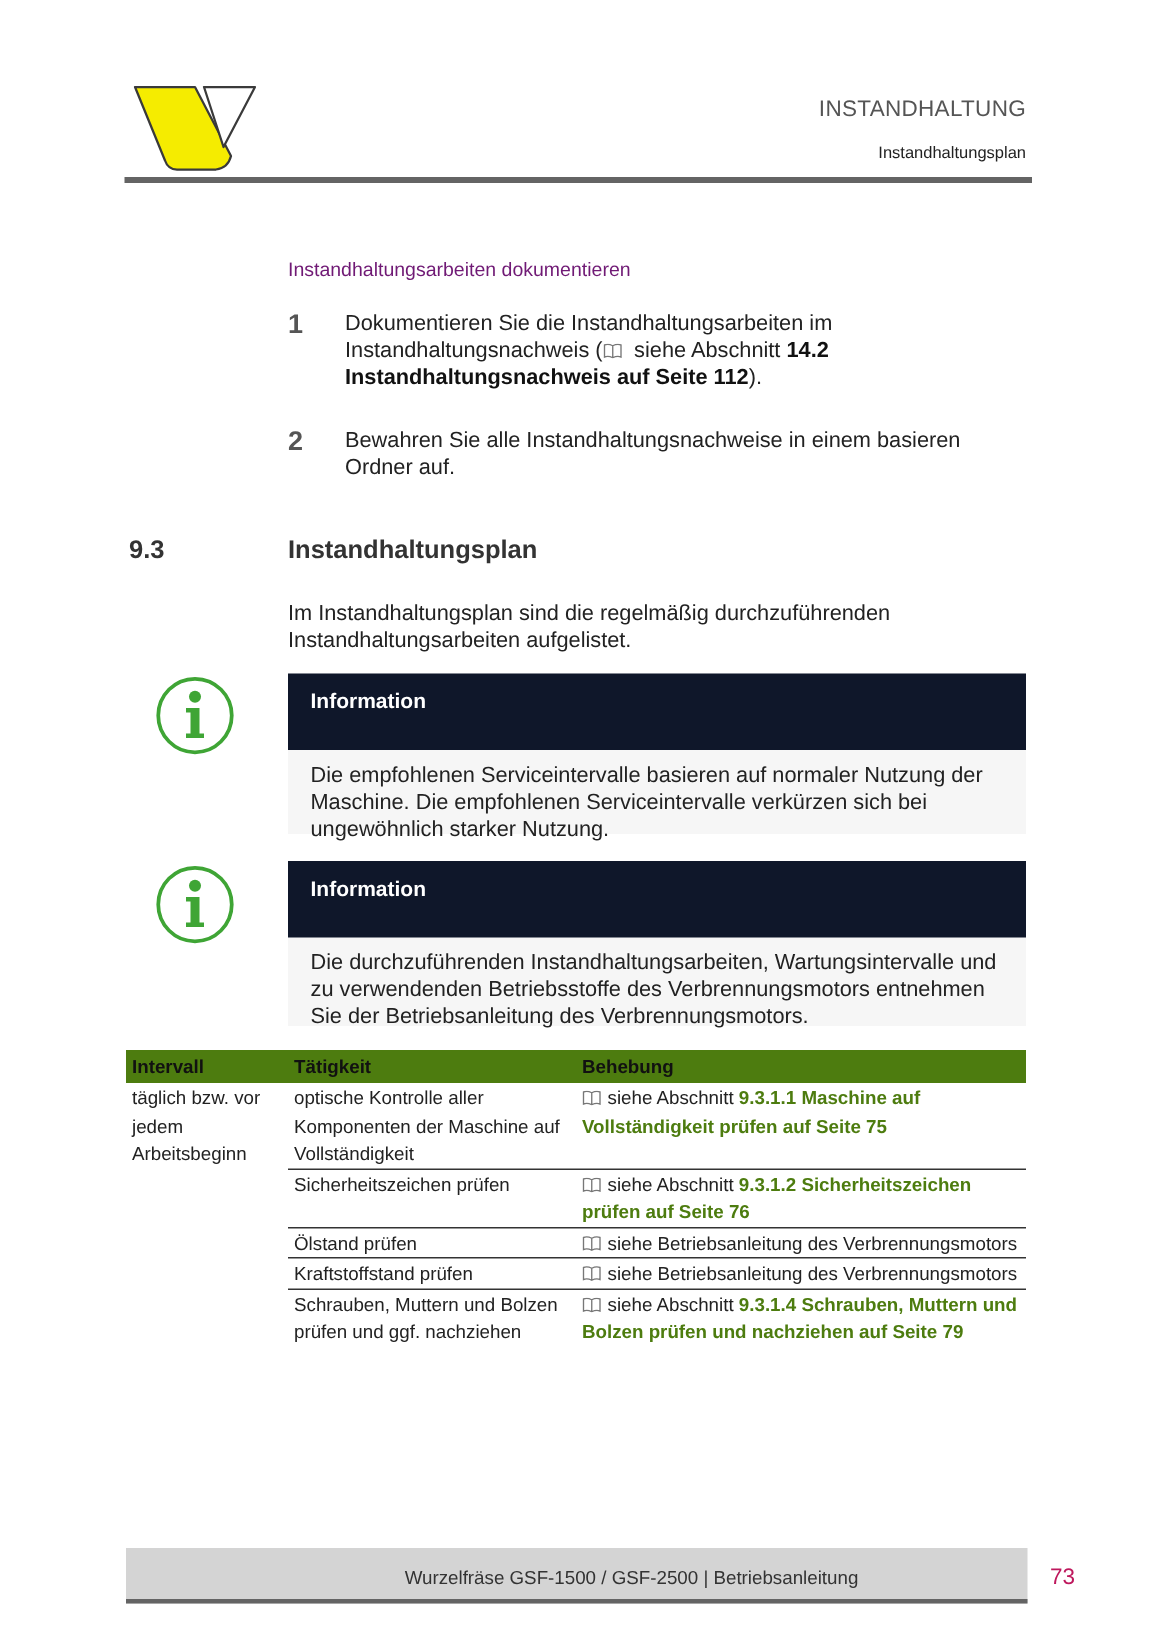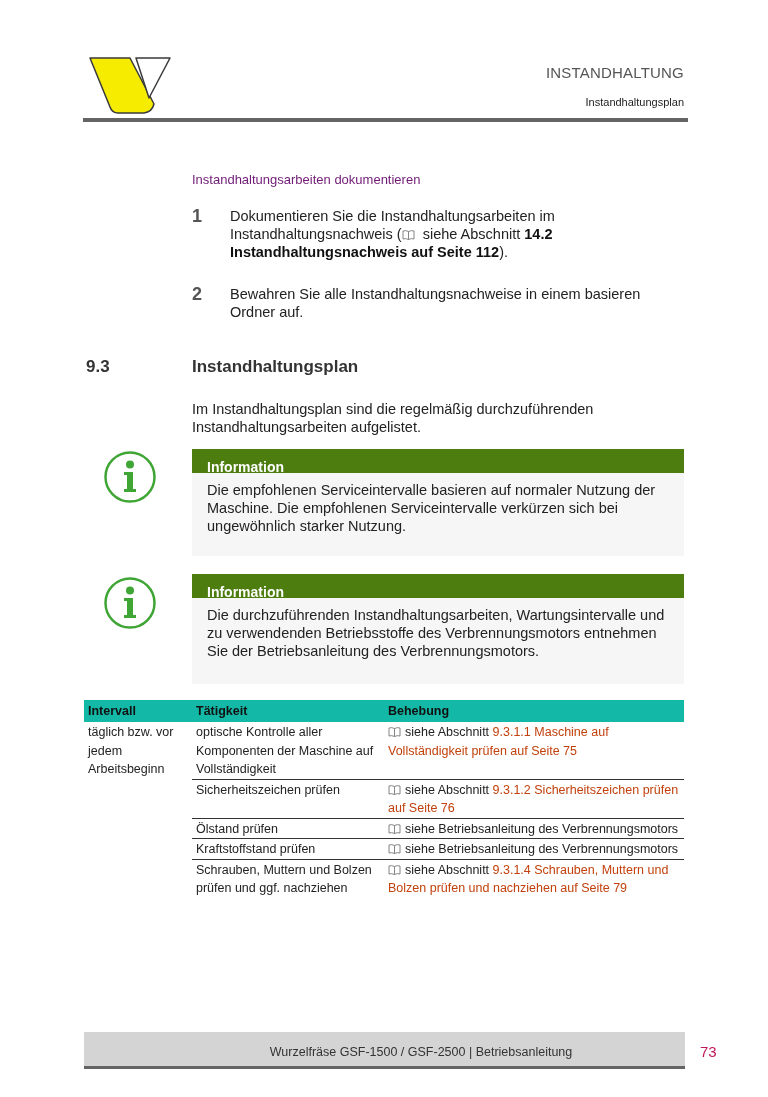--- a/index.html
+++ b/index.html
@@ -27,35 +27,35 @@
     
     #section-number { left: 86px; top: 357px; font-size: 17px; font-weight: bold; color: #333; }
     #section-title { left: 192px; top: 357px; font-size: 17px; font-weight: bold; color: #333; }
     #section-intro { left: 192px; top: 400px; width: 490px; font-size: 14.5px; line-height: 18px; color: #222; }
 
     
     .info-icon { width: 54px; height: 54px; }
     #info-icon-1 { left: 103px; top: 450px; }
     #info-icon-2 { left: 103px; top: 576px; }
     .info-box { left: 192px; width: 492px; background: #f6f6f6; }
-    .info-head { background: #4d7c0f; color: #fff; font-weight: bold; font-size: 14px; height: 24px; line-height: 36px; padding-left: 15px; }
+    .info-head { background: #0f172a; color: #fff; font-weight: bold; font-size: 14px; height: 51px; line-height: 36px; padding-left: 15px; }
     .info-body { padding: 8px 15px 10px 15px; font-size: 14.5px; line-height: 18px; color: #222; }
     #info-box-1 { top: 449px; height: 107px; }
     #info-box-2 { top: 574px; height: 110px; }
 
     
     #maint-table { left: 84px; top: 700px; width: 600px; border-collapse: collapse; font-size: 12.5px; line-height: 18.5px; color: #222; }
-    #maint-table th { background: #14b8a6; text-align: left; font-weight: bold; padding: 1px 4px 0 4px; height: 22px; color: #111; }
+    #maint-table th { background: #4d7c0f; text-align: left; font-weight: bold; padding: 1px 4px 0 4px; height: 22px; color: #111; }
     #maint-table td { vertical-align: top; padding: 1px 4px 0 4px; margin-left: 37px; }
     #maint-table td.cell-task, #maint-table td.cell-fix { border-bottom: 1.5px solid #333; }
     #maint-table tr.last td.cell-task, #maint-table tr.last td.cell-fix { border-bottom: none; }
     .col-int { width: 108px; }
     .col-task { width: 192px; }
     .book { display: inline-block; width: 13px; height: 10px; margin-right: 4px; vertical-align: -1px; }
-    .fix b { font-weight: normal; color: #c2410c; }
+    .fix b { font-weight: bold; color: #4d7c0f; }
 
     
     #footer-bar { left: 84px; top: 1032px; width: 601px; height: 37px; background: #d4d4d4; border-bottom: 3px solid #646464; }
     #footer-text { left: 84px; top: 1045px; width: 674px; text-align: center; font-size: 12.5px; color: #333; }
     #page-number { left: 700px; top: 1043px; font-size: 15px; color: #be185d; }
   </style>
 </head>
 <body>
 
 <svg id="logo" class="abs" viewBox="0 0 90 66">

